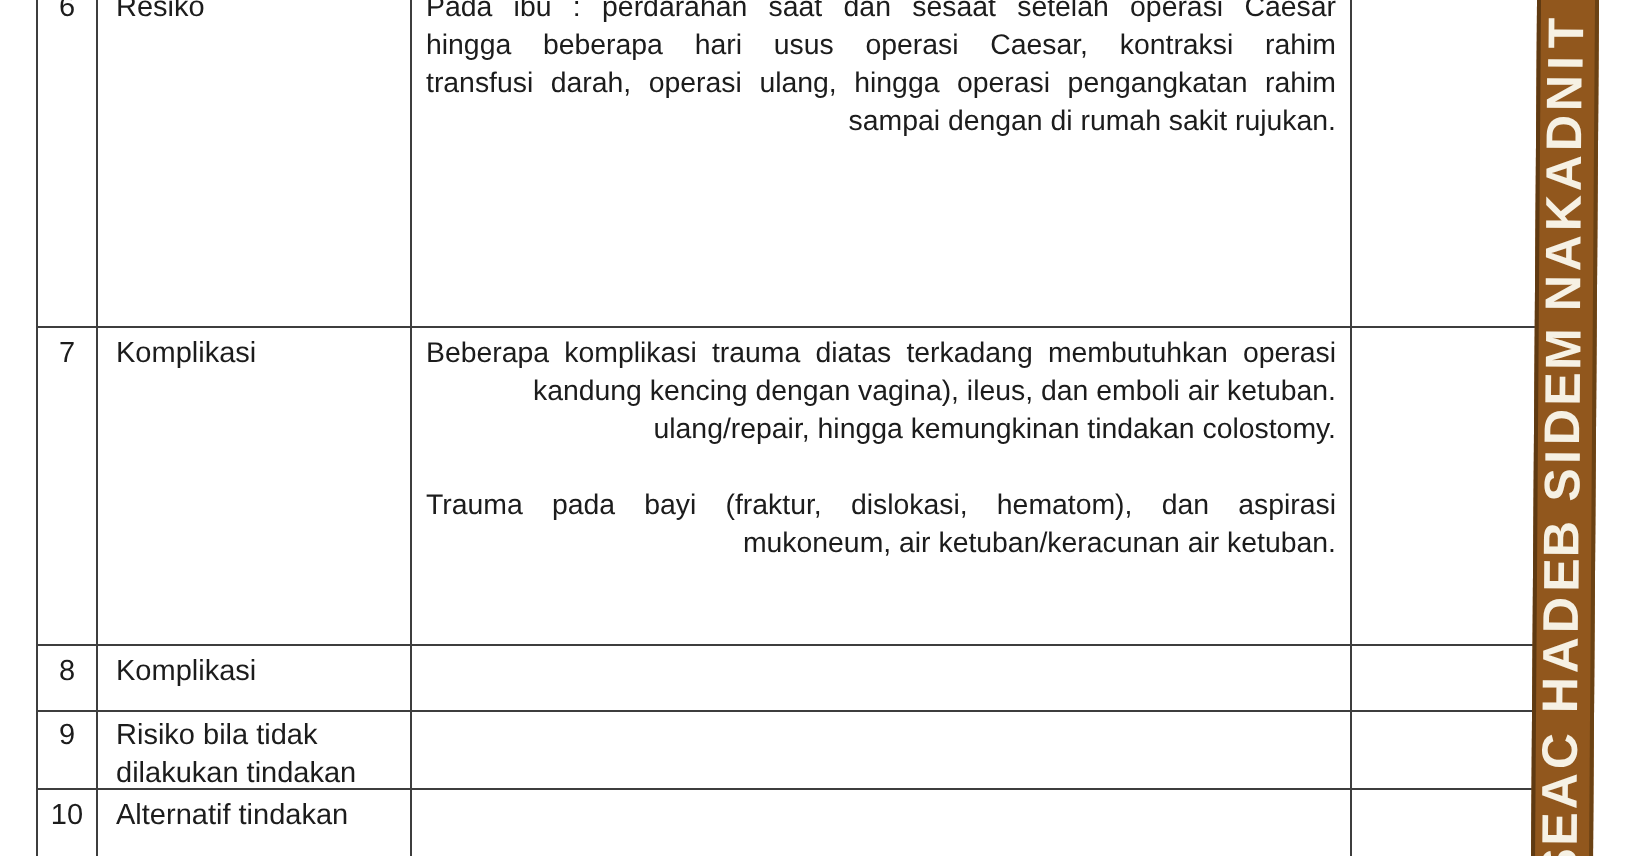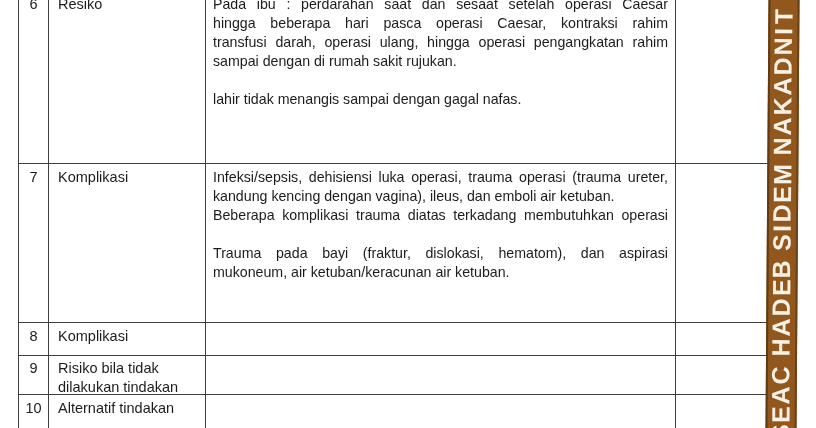--- a/index.html
+++ b/index.html
@@ -56,21 +56,21 @@
   .r7 { height: 159px; }
   .r8 { height: 33px;  }
   .r9 { height: 39px;  }
   .r10{ height: 46px;  }
 
   .r7 .c-num, .r7 .c-label, .r7 .c-content,
   .r8 .c-num, .r8 .c-label,
   .r10 .c-num, .r10 .c-label { padding-top: 4px; }
   .r9 .c-num, .r9 .c-label { padding-top: 3px; }
 
-  .line { text-align: left; min-height: 19.1px; }
+  .line { text-align: right; min-height: 19.1px; }
   .line.just { text-align: justify; text-align-last: justify; }
   .line.blank { height: 19.1px; }
 
   
   .banner {
     position: absolute;
     left: 767px;
     top: -4px;
     width: 31px;
     height: 440px;
@@ -107,36 +107,35 @@
 
 <div class="page">
 
   <div class="tbl">
 
     <div class="row first r6">
       <div class="cell c-num">6</div>
       <div class="cell c-label">Resiko</div>
       <div class="cell c-content">
           <div class="line just">Pada ibu : perdarahan saat dan sesaat setelah operasi Caesar</div>
-          <div class="line just">hingga beberapa hari pasca operasi Caesar, kontraksi rahim</div>
+          <div class="line just">hingga beberapa hari usus operasi Caesar, kontraksi rahim</div>
           <div class="line just">transfusi darah, operasi ulang, hingga operasi pengangkatan rahim</div>
           <div class="line">sampai dengan di rumah sakit rujukan.</div>
           <div class="line blank"></div>
-          <div class="line">lahir tidak menangis sampai dengan gagal nafas.</div>
         </div>
       <div class="cell c-extra"></div>
     </div>
 
     <div class="row r7">
       <div class="cell c-num">7</div>
       <div class="cell c-label">Komplikasi</div>
       <div class="cell c-content">
-          <div class="line just">Infeksi/sepsis, dehisiensi luka operasi, trauma operasi (trauma ureter,</div>
+          <div class="line just">Beberapa komplikasi trauma diatas terkadang membutuhkan operasi</div>
           <div class="line">kandung kencing dengan vagina), ileus, dan emboli air ketuban.</div>
-          <div class="line just">Beberapa komplikasi trauma diatas terkadang membutuhkan operasi</div>
+          <div class="line">ulang/repair, hingga kemungkinan tindakan colostomy.</div>
           <div class="line blank"></div>
           <div class="line just">Trauma pada bayi (fraktur, dislokasi, hematom), dan aspirasi</div>
           <div class="line">mukoneum, air ketuban/keracunan air ketuban.</div>
         </div>
       <div class="cell c-extra"></div>
     </div>
 
     <div class="row r8">
       <div class="cell c-num">8</div>
       <div class="cell c-label">Komplikasi</div>

